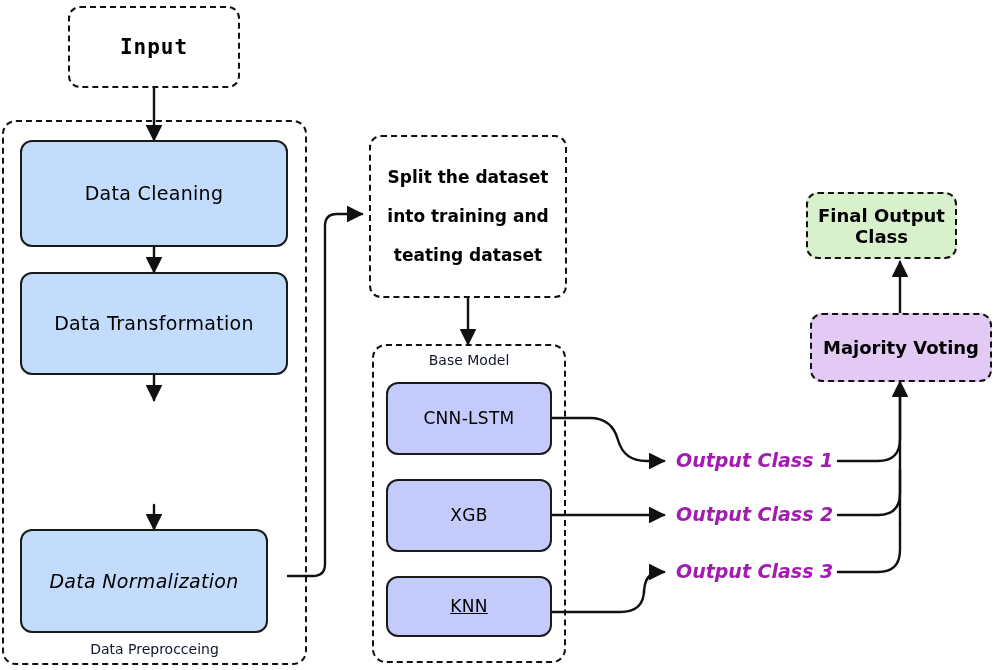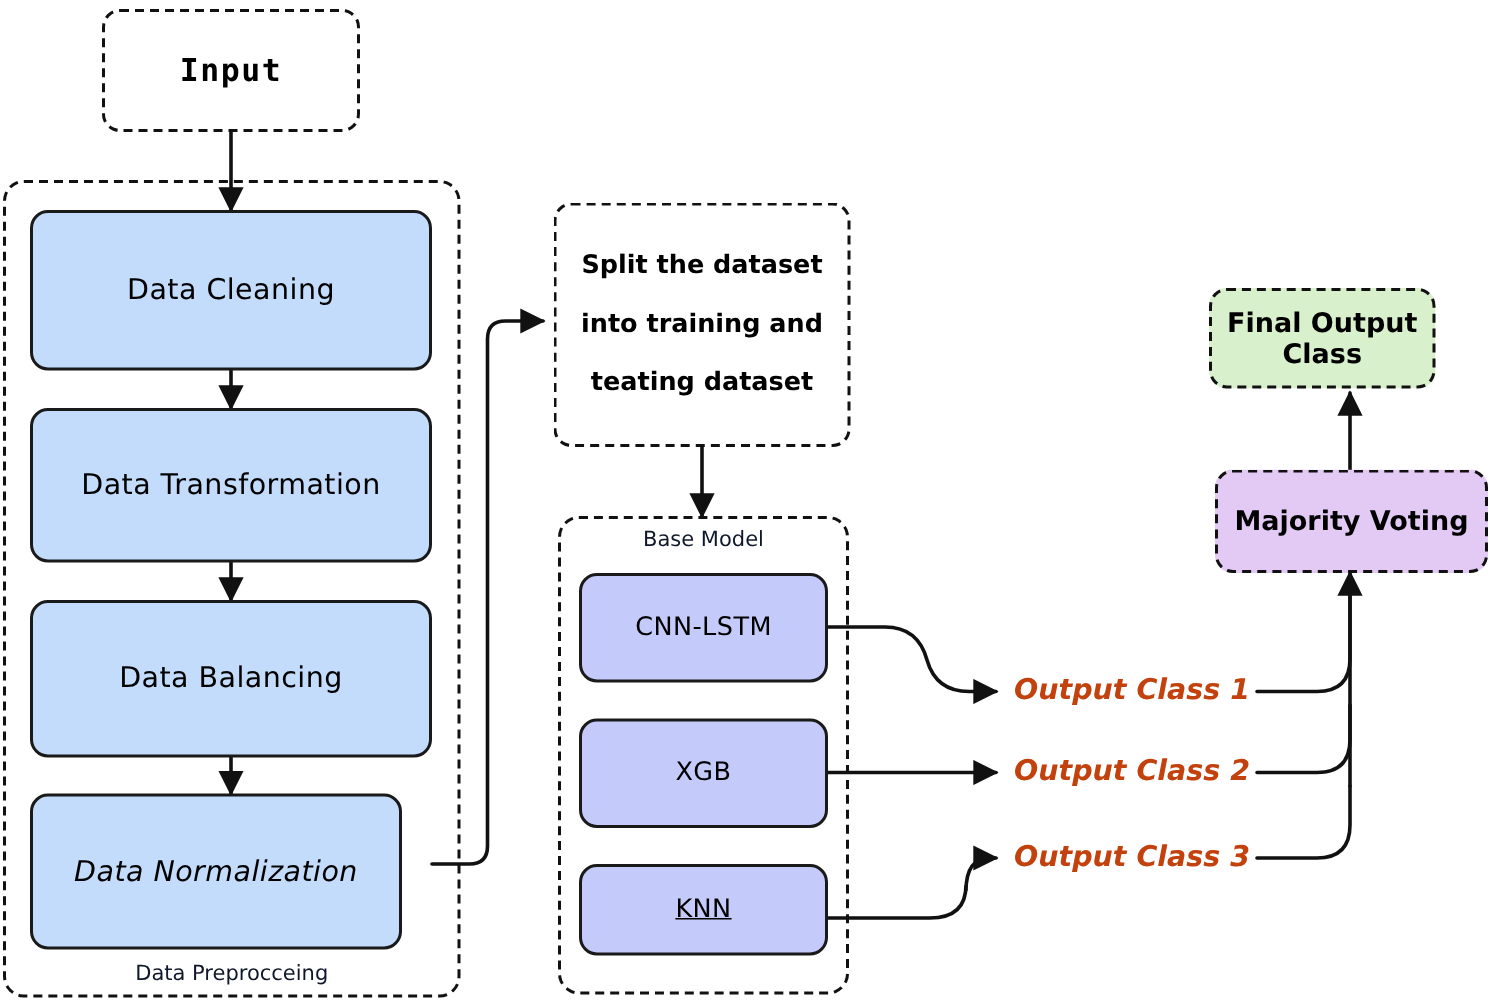--- a/index.html
+++ b/index.html
@@ -83,21 +83,21 @@
     gap: 16px;
   }
   .tinted-green { background: #d9f0cd; }
   .tinted-purple { background: #e3caf5; }
   .out-label {
     position: absolute;
     z-index: 2;
     font-size: 19px;
     font-weight: bold;
     font-style: italic;
-    color: #c2410c;
+    color: #a21caf;
     white-space: nowrap;
   }
   .node span, .out-label span { display: block; }
 </style>
 </head>
 <body>
 
 <div id="canvas">
 
   <svg id="wires" viewBox="0 0 996 670">
@@ -146,23 +146,20 @@
   <div class="container-caption" style="left:2px; top:641px; width:305px;">Data Preprocceing</div>
 
   <div class="node proc proc-blue" style="left:20px; top:140px; width:268px; height:107px;">
     <span>Data Cleaning</span>
   </div>
 
   <div class="node proc proc-blue" style="left:20px; top:272px; width:268px; height:103px;">
     <span>Data Transformation</span>
   </div>
 
-  <div class="node proc proc-blue" style="left:20px; top:400px; width:268px; height:105px;">
-    <span>Data Balancing</span>
-  </div>
 
   <div class="node proc proc-blue" style="left:20px; top:529px; width:248px; height:104px;font-style:italic;">
     <span>Data Normalization</span>
   </div>
 
   <div class="node dashed splittext" style="left:369px; top:135px; width:198px; height:163px; flex-direction:column;">
     <span>Split the dataset</span>
     <span>into training and</span>
     <span>teating dataset</span>
   </div>

